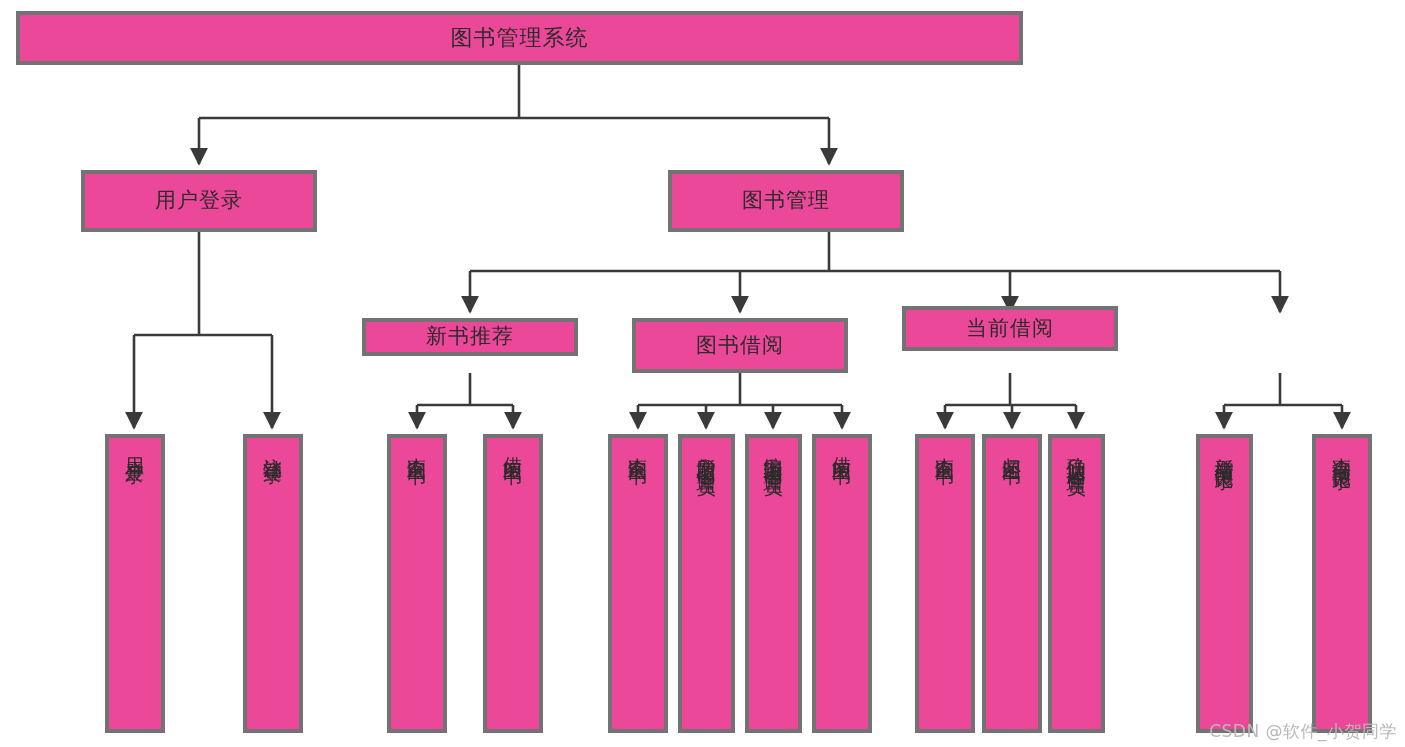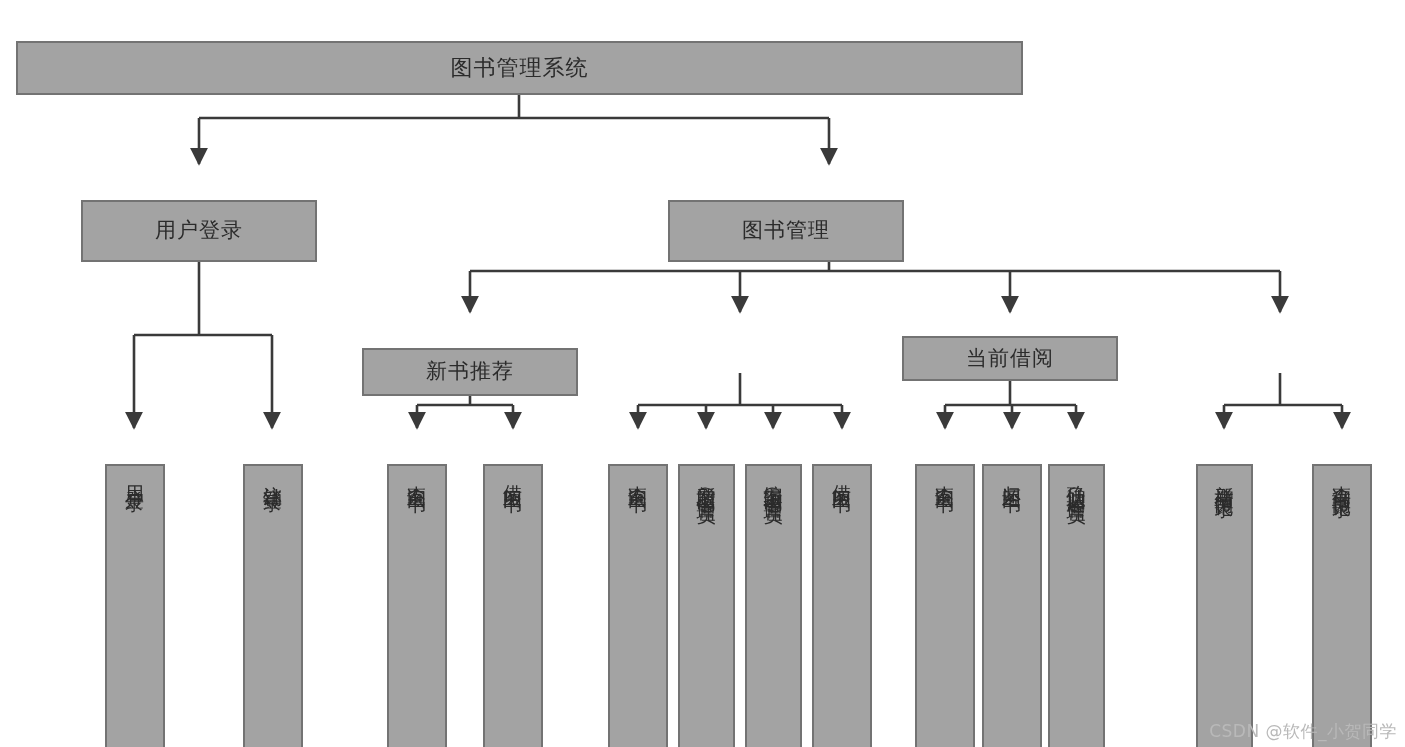--- a/index.html
+++ b/index.html
@@ -24,27 +24,26 @@
     left: 0;
     top: 0;
     width: 1405px;
     height: 747px;
     pointer-events: none;
   }
   
   .node {
     position: absolute;
     box-sizing: border-box;
-    background: #a3a3a3;
-    border: 2px solid #737373;
+    background: #ec4899;
+    border: 4px solid #737373;
     display: flex;
     align-items: center;
     justify-content: center;
     color: #2b2b2b;
-    margin-top: 30px;
   }
   .node.h {
     
     font-size: 21px;
     letter-spacing: 1px;
     line-height: 1.1;
   }
   .node.root {
     font-size: 22px;
   }
@@ -134,22 +133,25 @@
     <span>图书管理系统</span>
   </div>
 
   <div class="node h" style="left:81px;top:170px;width:236px;height:62px;">
     <span>用户登录</span>
   </div>
   <div class="node h" style="left:668px;top:170px;width:236px;height:62px;">
     <span>图书管理</span>
   </div>
 
-  <div class="node h" style="left:362px;top:318px;width:216px;height:48px;">
+  <div class="node h" style="left:362px;top:318px;width:216px;height:38px;">
     <span>新书推荐</span>
+  </div>
+  <div class="node h" style="left:632px;top:318px;width:216px;height:55px;">
+    <span>图书借阅</span>
   </div>
   <div class="node h" style="left:902px;top:306px;width:216px;height:45px;">
     <span>当前借阅</span>
   </div>
 
   <div class="node v" style="left:105px;top:434px;width:60px;height:299px;">
     <span class="vtext">用户登录</span>
   </div>
   <div class="node v" style="left:243px;top:434px;width:60px;height:299px;">
     <span class="vtext">注销登录</span>

